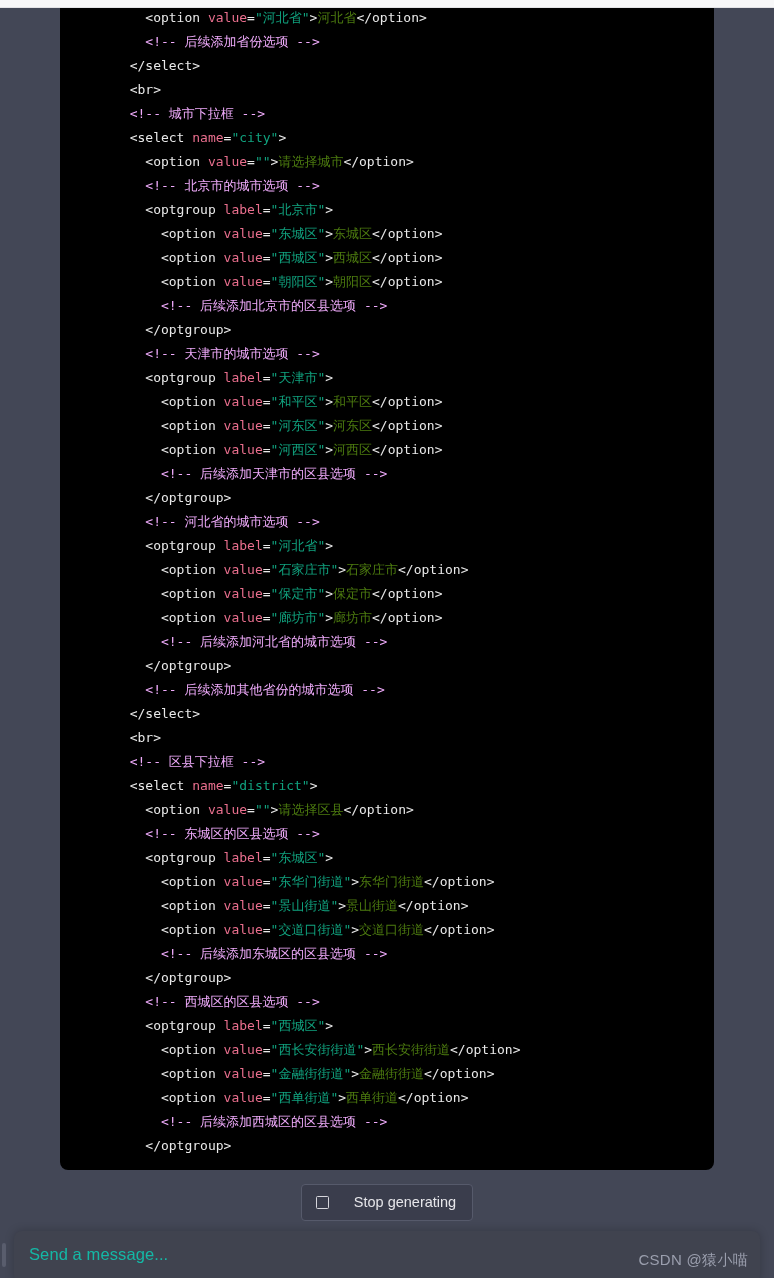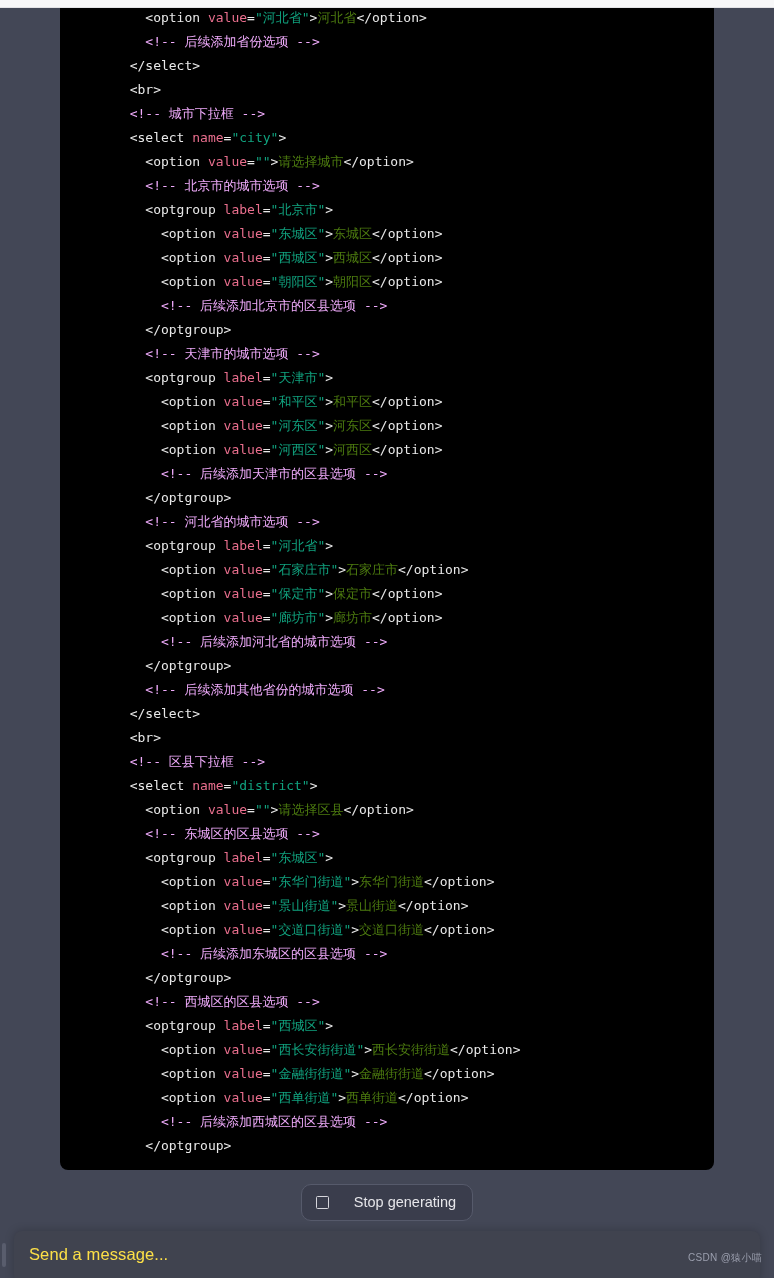--- a/index.html
+++ b/index.html
@@ -80,21 +80,21 @@
     width: 774px;
     display: flex;
     justify-content: center;
   }
   .stop-btn {
     display: inline-flex;
     align-items: center;
     gap: 25px;
     background: #3a3d4c;
     border: 1px solid #565a6b;
-    border-radius: 10px;
+    border-radius: 4px;
     color: #e6e6ea;
     font-size: 14.5px;
     font-family: "Liberation Sans", sans-serif;
     padding: 8px 16px 9px 14px;
     box-sizing: border-box;
     cursor: pointer;
     line-height: 18px;
   }
   .stop-icon {
     width: 11px; height: 11px;
@@ -122,41 +122,41 @@
     background: #40434f;
     border-radius: 8px;
     box-shadow: 0 0 10px rgba(0,0,0,0.22);
     box-sizing: border-box;
   }
   .composer-placeholder {
     position: absolute;
     left: 15px;
     top: 14px;
     font-size: 16.5px;
-    color: #fde047;
+    color: #14b8a6;
     font-family: "Liberation Sans", sans-serif;
     letter-spacing: 0.1px;
     user-select: none;
   }
   .composer-caret {
     position: absolute;
     left: 2px;
     top: 14px;
     width: 4px;
     height: 24px;
     background: #595d6d;
     border-radius: 2px;
   }
 
   
   .watermark {
     position: absolute;
-    right: 12px;
+    right: 26px;
     top: 1251px;
-    font-size: 10px;
+    font-size: 15px;
     color: #9b9fae;
     font-family: "Liberation Sans", sans-serif;
     letter-spacing: 0.3px;
     user-select: none;
     margin-left: 32px;
   }
 </style>
 </head>
 <body>
 

